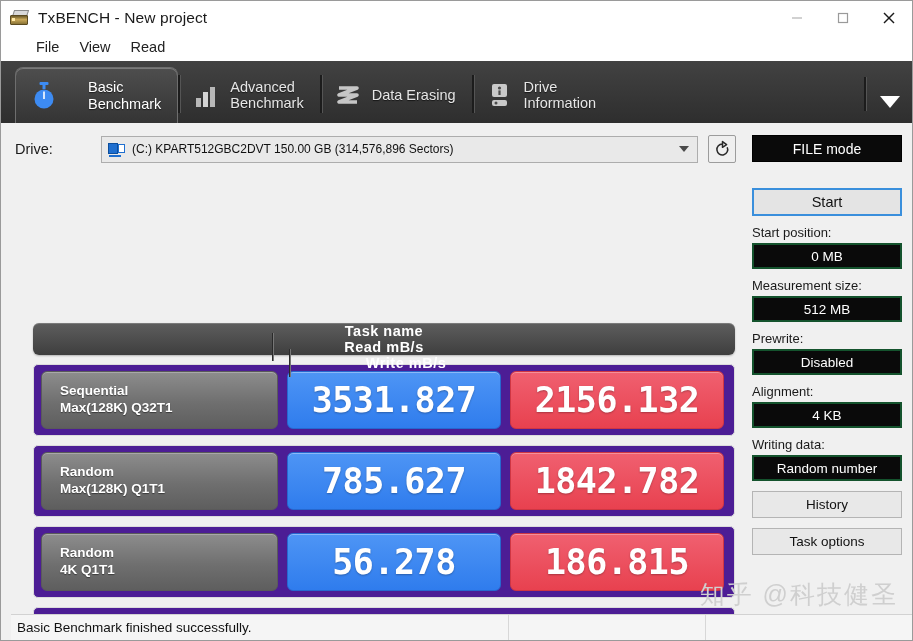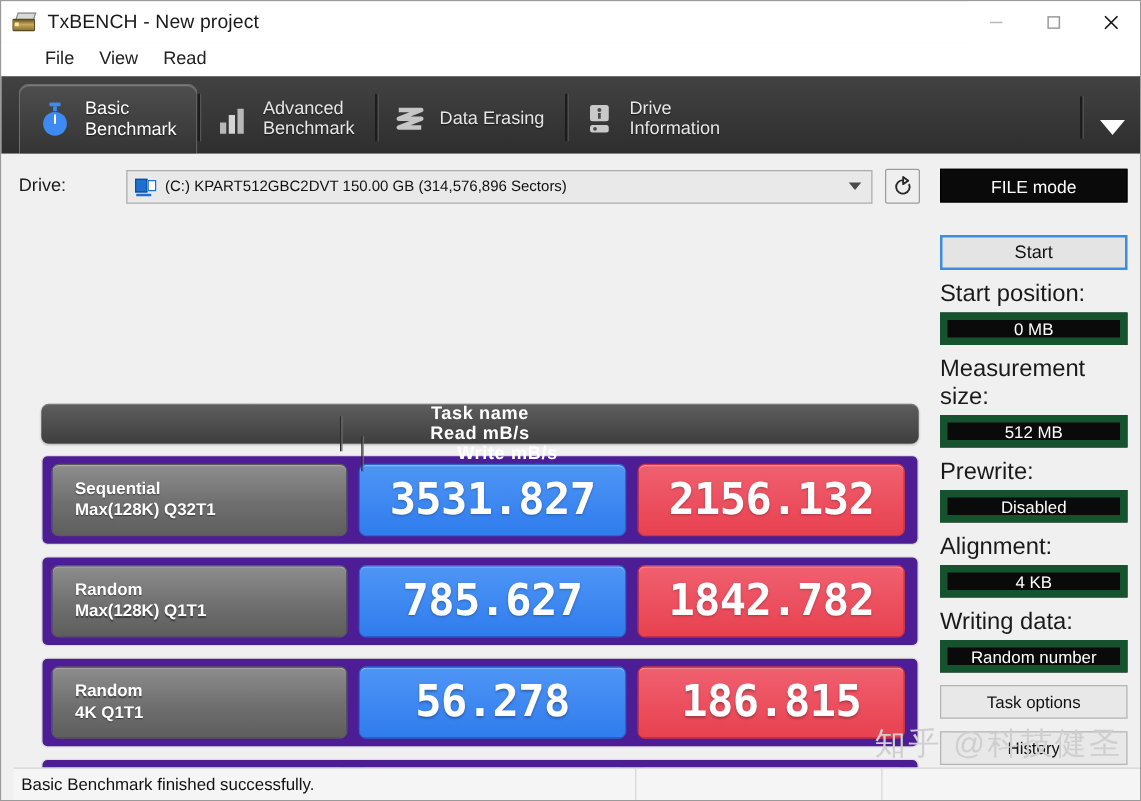--- a/index.html
+++ b/index.html
@@ -118,21 +118,21 @@
     border-radius: 8px 8px 0 0;
     box-shadow: inset 0 1px 0 #7a7a7a;
   }
   .tab-label {
     color: #e6e6e6;
     font-size: 14.5px;
     line-height: 1.12;
     white-space: pre-line;
     text-shadow: 0 1px 1px rgba(0,0,0,.6);
   }
-  .tab.active .tab-label { color: #ffffff; }
+  .tab.active .tab-label { color: #ffffff; margin-left: 20px; }
   .tab-icon { width: 28px; height: 30px; flex: 0 0 auto; position: relative; }
   .tab-more {
     margin-left: auto;
     width: 44px;
     display: flex; align-items: center; justify-content: center;
     position: relative;
   }
   .tab-more::before {
     content: "";
     position: absolute; left: -4px; top: 10px; bottom: 12px;
@@ -297,30 +297,30 @@
     margin-top: 26px;
     height: 28px;
     background: #e4e4e4;
     border: 2px solid #3a8fdc;
     color: #111;
     font-size: 14.5px;
     display: flex; align-items: center; justify-content: center;
   }
   .sb-label {
     margin-top: 9px;
-    font-size: 19px;
+    font-size: 13px;
     color: #1a1a1a;
   }
   .sb-value {
     margin-top: 3px;
     height: 26px;
     background: #0a0a0a;
     color: #ffffff;
     font-size: 13.5px;
-    border: 6px solid #14532d;
+    border: 2px solid #14532d;
     display: flex; align-items: center; justify-content: center;
   }
   .plain-btn {
     margin-top: 10px;
     height: 27px;
     background: #e8e8e8;
     border: 1px solid #b4b4b4;
     color: #111;
     font-size: 13.5px;
     display: flex; align-items: center; justify-content: center;
@@ -525,22 +525,22 @@
 
       <div class="sb-label">Prewrite:</div>
       <div class="sb-value">Disabled</div>
 
       <div class="sb-label">Alignment:</div>
       <div class="sb-value">4 KB</div>
 
       <div class="sb-label">Writing data:</div>
       <div class="sb-value">Random number</div>
 
+      <div class="plain-btn">History</div>
       <div class="plain-btn">Task options</div>
-      <div class="plain-btn">History</div>
     </div>
 
     <div class="watermark">知乎 @科技健圣</div>
   </div>
 
   <div class="statusbar">
     <div class="sb-seg s1">Basic Benchmark finished successfully.</div>
     <div class="sb-seg s2"></div>
     <div class="sb-seg s3"></div>
   </div>

